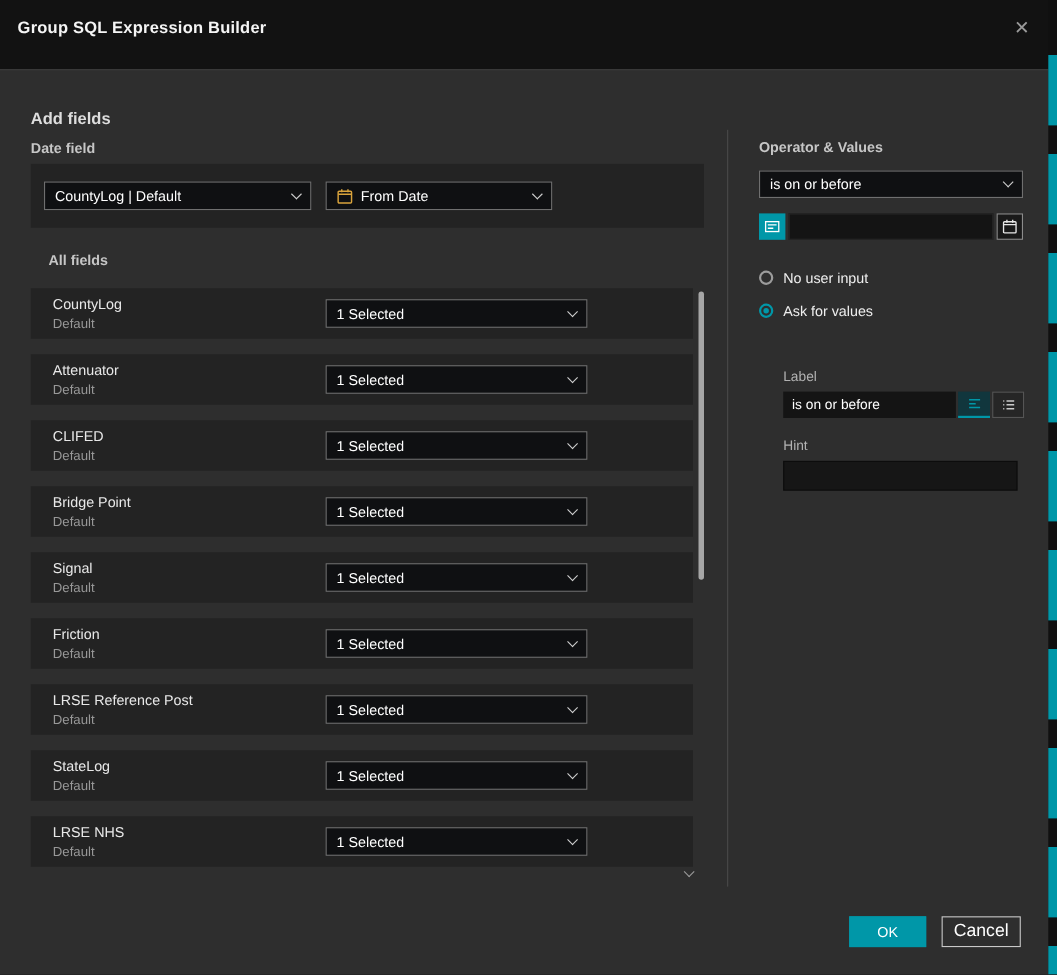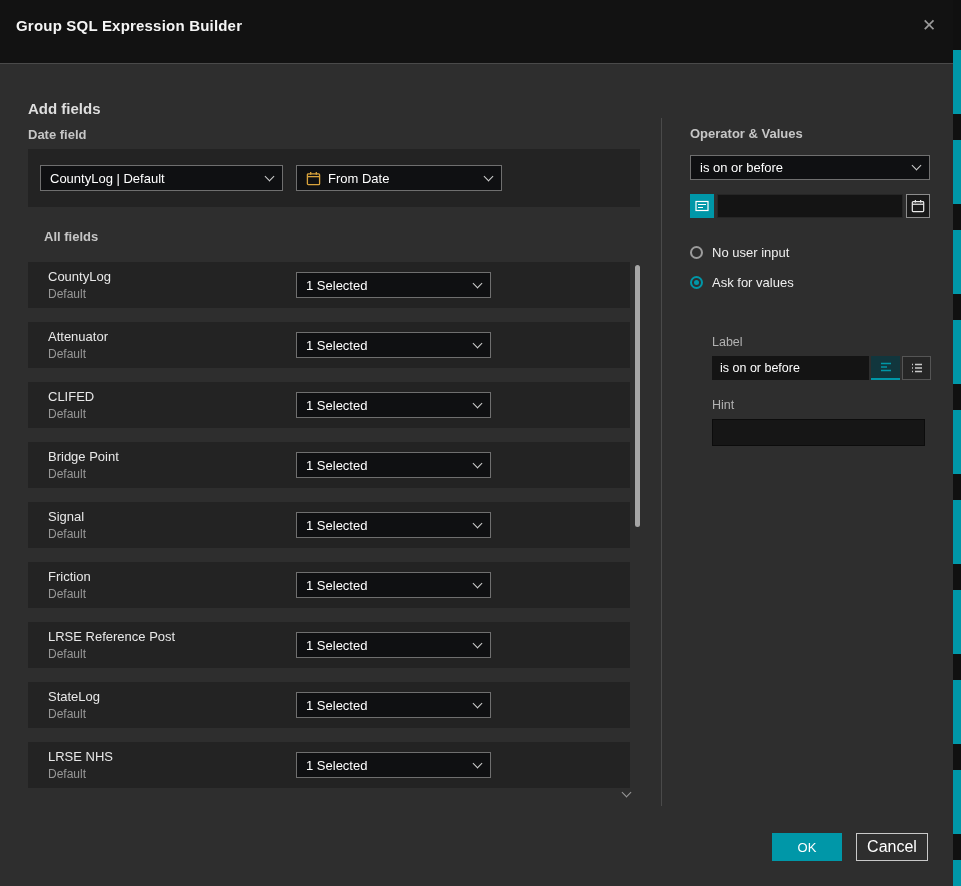--- a/index.html
+++ b/index.html
@@ -29,21 +29,21 @@
   .layer-select { left:12px; top:16px; width:243px; }
   .date-select  { left:268px; top:16px; width:206px; }
   .gold { color:var(--gold,#d9a33c); }
   .icn { flex:none; display:inline-flex; }
 
   
   .fields-list { position:absolute; left:28px; top:262px; width:612px; }
   .frow { position:relative; width:602px; height:46px; background:#232323; margin-bottom:14px; }
   .fname { position:absolute; left:20px; top:7px;  font-size:13px; color:#e8e8e8; }
   .fsub  { position:absolute; left:20px; top:25px; font-size:12px; color:#989898; }
-  .frow .select { left:268px; top:10px; width:195px; }
+  .frow .select { left:268px; top:10px; width:238px; }
   .scroll-thumb { position:absolute; left:635px; top:265px; width:5px; height:262px; background:#a6a6a6; border-radius:3px; cursor:pointer; }
   .scroll-down { left:623px; top:789px; border-color:#9a9a9a; cursor:pointer; }
 
   .v-divider { position:absolute; left:661px; top:118px; width:1px; height:688px; background:#4a4a4a; }
 
   
   .op-select { left:690px; top:155px; width:240px; height:25px; }
   .val-btn { position:absolute; left:690px; top:194px; width:24px; height:24px; background:var(--accent,#0097a8); border:none; display:flex; align-items:center; justify-content:center; cursor:pointer; }
   .date-input { position:absolute; left:717px; top:194px; width:186px; height:24px; background:#141414; border:1px solid #262626; color:#fff; font-size:13px; padding:0 7px; }
   .cal-btn { position:absolute; left:906px; top:194px; width:24px; height:24px; background:#191919; border:1px solid #8c8c8c; color:#e8e8e8; display:flex; align-items:center; justify-content:center; cursor:pointer; }

